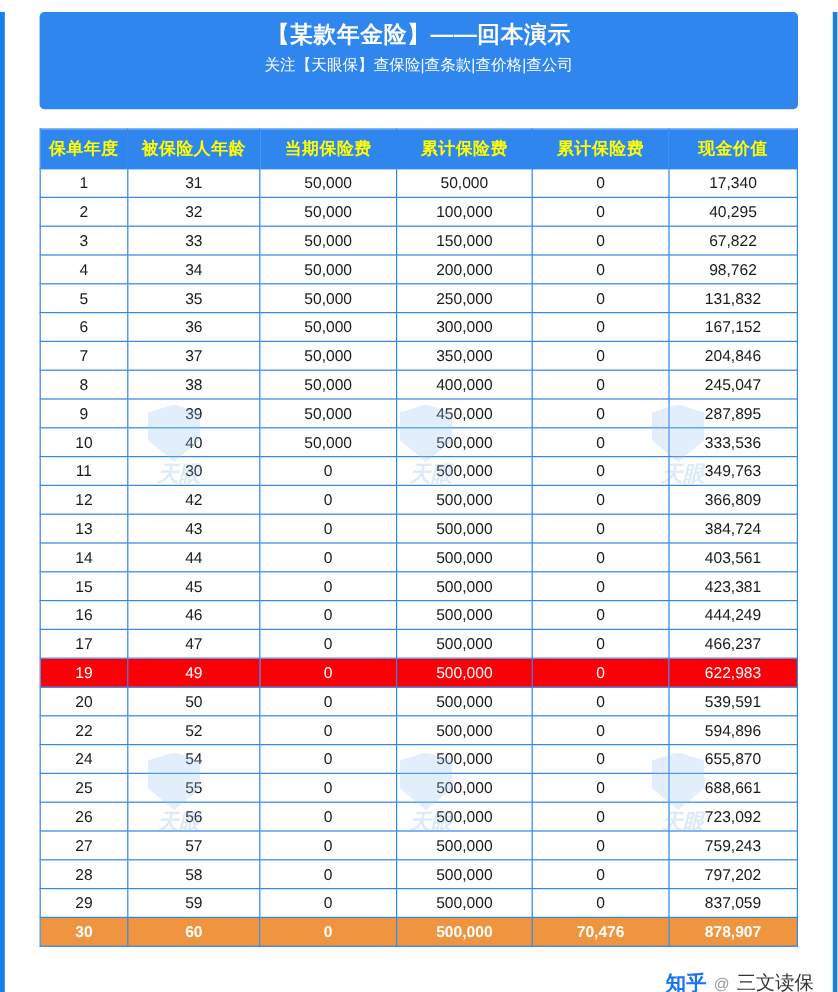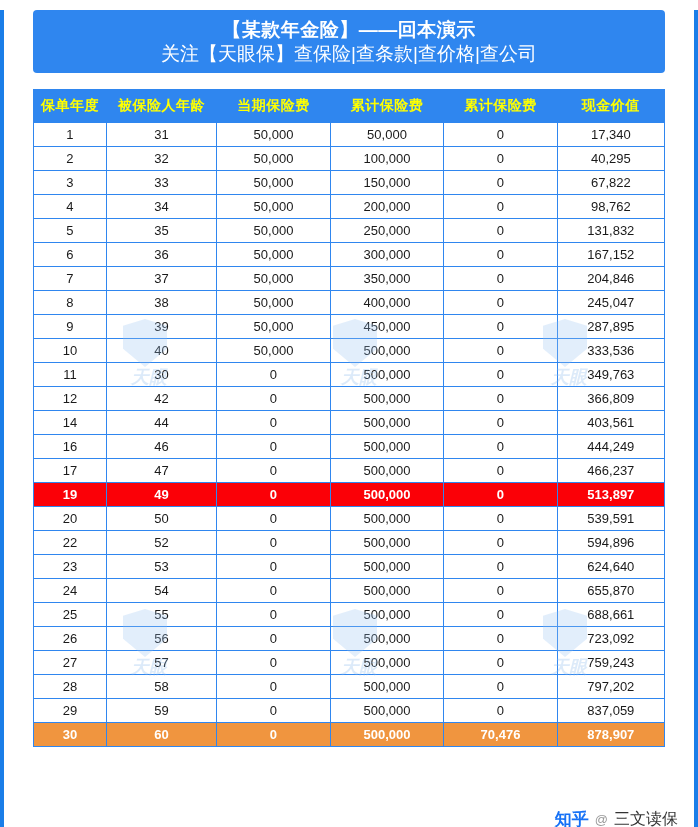--- a/index.html
+++ b/index.html
@@ -21,32 +21,32 @@
     box-sizing: border-box;
     border-left: 4px solid #1a7ee8;
     border-right: 4px solid #1a7ee8;
     background: #ffffff;
   }
   .header {
     margin: 10px auto 0 auto;
     width: 632px;
     background: #2f86ef;
     border-radius: 4px;
-    padding: 7px 0 9px 0;
+    padding: 7px 0 27px 0;
     text-align: center;
     color: #ffffff;
   }
   .header-title {
     font-size: 19px;
     font-weight: bold;
     letter-spacing: 0.5px;
     line-height: 26px;
   }
   .header-sub {
-    font-size: 19px;
+    font-size: 13px;
     line-height: 20px;
     margin-top: 1px;
   }
   .table-wrap {
     margin: 16px auto 0 auto;
     width: 632px;
     position: relative;
   }
   table.grid {
     border-collapse: collapse;
@@ -67,21 +67,21 @@
     background: #2f86ef;
     color: #ffff00;
     font-weight: bold;
     font-size: 14px;
     height: 32px;
     letter-spacing: 0.5px;
   }
   tr.row-highlight td {
     background: #fb0007;
     color: #ffffff;
-    font-weight: bold;
+    font-weight: normal;
   }
   tr.row-final td {
     background: #f0953f;
     color: #ffffff;
     font-weight: bold;
   }
   .col-0 { width: 11.5%; margin-top: 16px; }
   .col-1 { width: 17.5%; }
   .col-2 { width: 18%; }
   .col-3 { width: 18%; }
@@ -274,26 +274,42 @@
           </tr>
           <tr>
             <td class="col-0">12</td>
             <td class="col-1">42</td>
             <td class="col-2 cell-num">0</td>
             <td class="col-3 cell-num">500,000</td>
             <td class="col-4 cell-num">0</td>
             <td class="col-5 cell-num">366,809</td>
           </tr>
           <tr>
+            <td class="col-0">13</td>
+            <td class="col-1">43</td>
+            <td class="col-2 cell-num">0</td>
+            <td class="col-3 cell-num">500,000</td>
+            <td class="col-4 cell-num">0</td>
+            <td class="col-5 cell-num">384,724</td>
+          </tr>
+          <tr>
             <td class="col-0">14</td>
             <td class="col-1">44</td>
             <td class="col-2 cell-num">0</td>
             <td class="col-3 cell-num">500,000</td>
             <td class="col-4 cell-num">0</td>
             <td class="col-5 cell-num">403,561</td>
+          </tr>
+          <tr>
+            <td class="col-0">15</td>
+            <td class="col-1">45</td>
+            <td class="col-2 cell-num">0</td>
+            <td class="col-3 cell-num">500,000</td>
+            <td class="col-4 cell-num">0</td>
+            <td class="col-5 cell-num">423,381</td>
           </tr>
           <tr>
             <td class="col-0">16</td>
             <td class="col-1">46</td>
             <td class="col-2 cell-num">0</td>
             <td class="col-3 cell-num">500,000</td>
             <td class="col-4 cell-num">0</td>
             <td class="col-5 cell-num">444,249</td>
           </tr>
           <tr>
@@ -303,45 +319,37 @@
             <td class="col-3 cell-num">500,000</td>
             <td class="col-4 cell-num">0</td>
             <td class="col-5 cell-num">466,237</td>
           </tr>
           <tr class="row-highlight">
             <td class="col-0">19</td>
             <td class="col-1">49</td>
             <td class="col-2 cell-num">0</td>
             <td class="col-3 cell-num">500,000</td>
             <td class="col-4 cell-num">0</td>
-            <td class="col-5 cell-num">513,897</td>
+            <td class="col-5 cell-num">622,983</td>
           </tr>
           <tr>
             <td class="col-0">20</td>
             <td class="col-1">50</td>
             <td class="col-2 cell-num">0</td>
             <td class="col-3 cell-num">500,000</td>
             <td class="col-4 cell-num">0</td>
             <td class="col-5 cell-num">539,591</td>
           </tr>
           <tr>
             <td class="col-0">22</td>
             <td class="col-1">52</td>
             <td class="col-2 cell-num">0</td>
             <td class="col-3 cell-num">500,000</td>
             <td class="col-4 cell-num">0</td>
             <td class="col-5 cell-num">594,896</td>
-          </tr>
-          <tr>
-            <td class="col-0">23</td>
-            <td class="col-1">53</td>
-            <td class="col-2 cell-num">0</td>
-            <td class="col-3 cell-num">500,000</td>
-            <td class="col-4 cell-num">0</td>
-            <td class="col-5 cell-num">624,640</td>
           </tr>
           <tr>
             <td class="col-0">24</td>
             <td class="col-1">54</td>
             <td class="col-2 cell-num">0</td>
             <td class="col-3 cell-num">500,000</td>
             <td class="col-4 cell-num">0</td>
             <td class="col-5 cell-num">655,870</td>
           </tr>
           <tr>

